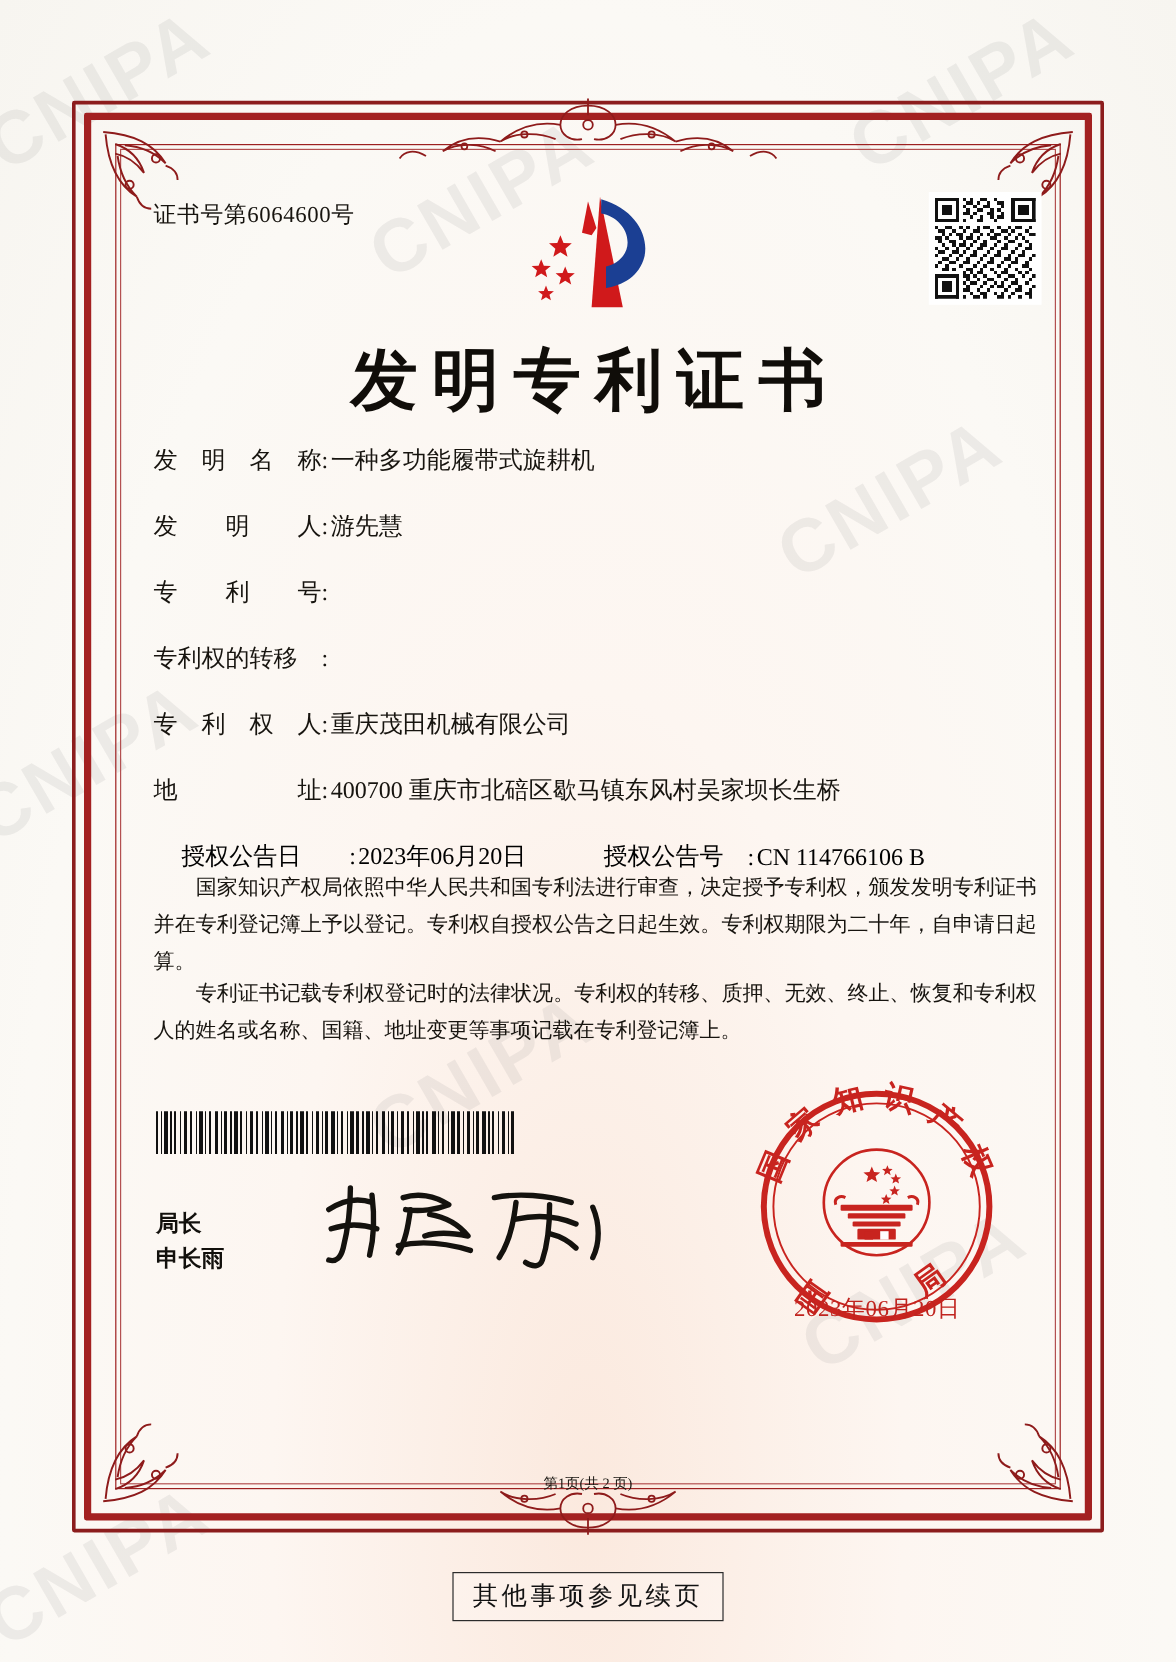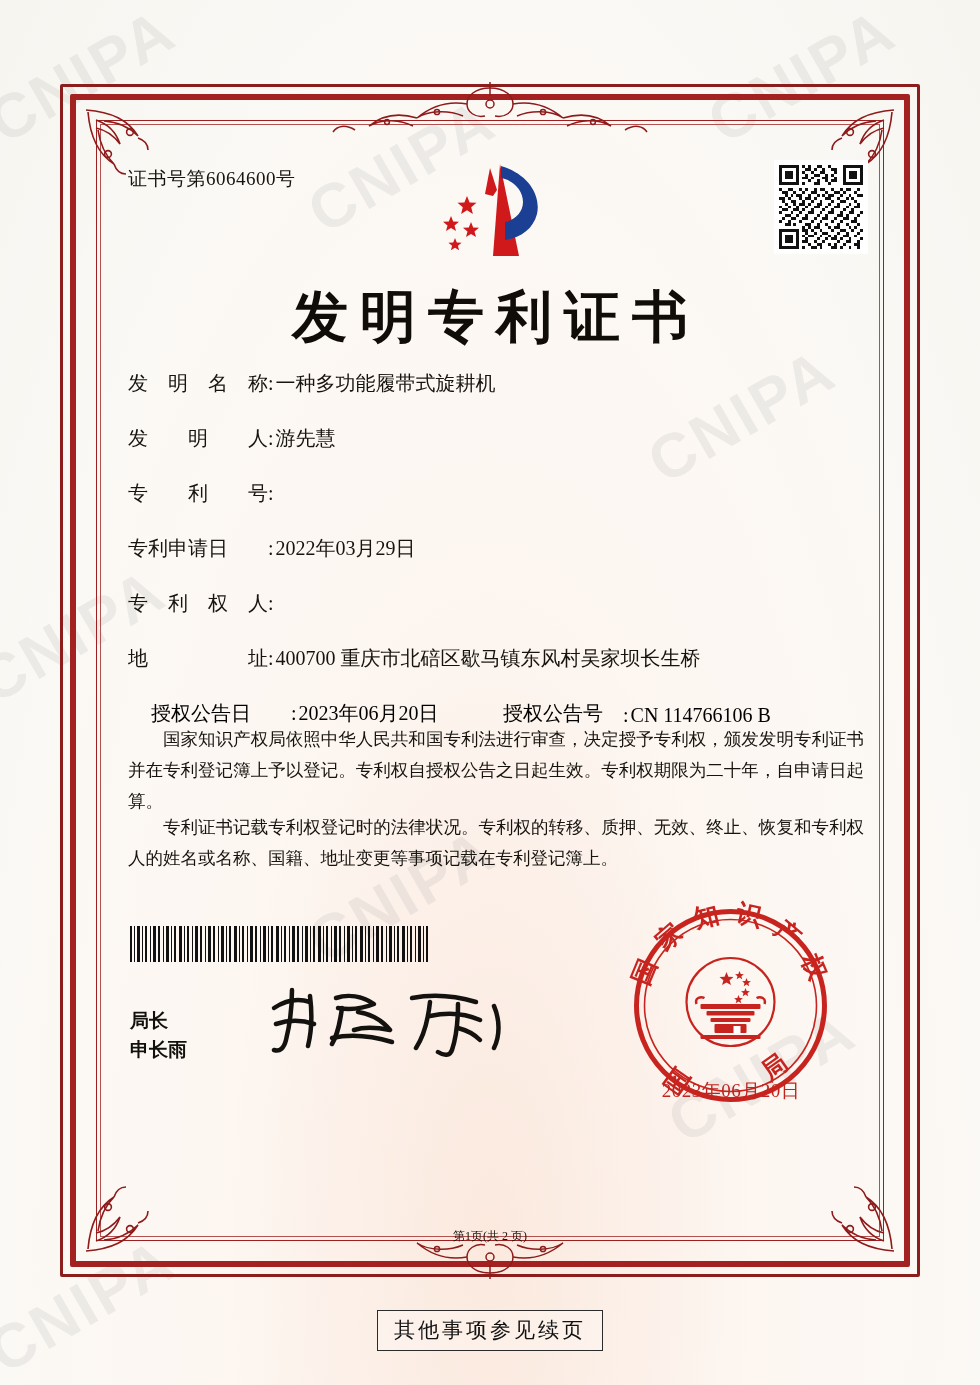--- a/index.html
+++ b/index.html
@@ -587,32 +587,32 @@
       </div>
       <div class="row">
         <span class="lbl">
             <span>专</span>
             <span>利</span>
             <span>号</span>
           </span>
         <span class="colon">:</span>
       </div>
       <div class="row">
-        <span class="lbl tight">专利申请日</span>
+        <span class="lbl tight">专利权的转移</span>
         <span class="colon">:</span>
-        <span class="val">2022年03月29日</span>
       </div>
       <div class="row">
         <span class="lbl">
             <span>专</span>
             <span>利</span>
             <span>权</span>
             <span>人</span>
           </span>
         <span class="colon">:</span>
+        <span class="val">重庆茂田机械有限公司</span>
       </div>
       <div class="row">
         <span class="lbl">
             <span>地</span>
             <span>址</span>
           </span>
         <span class="colon">:</span>
         <span class="val">400700 重庆市北碚区歇马镇东风村吴家坝长生桥</span>
       </div>
 

